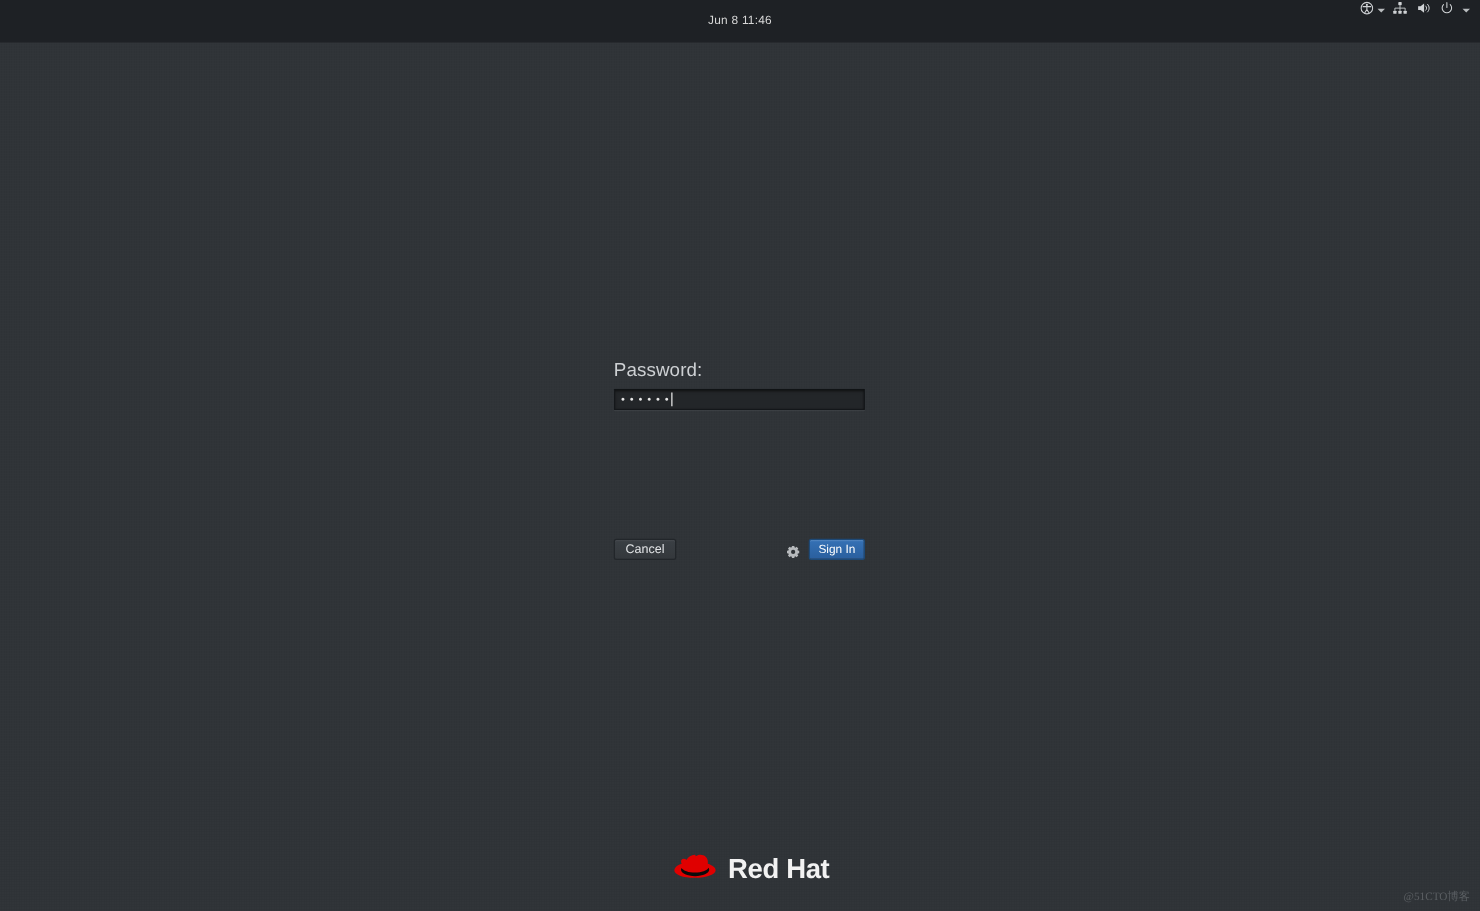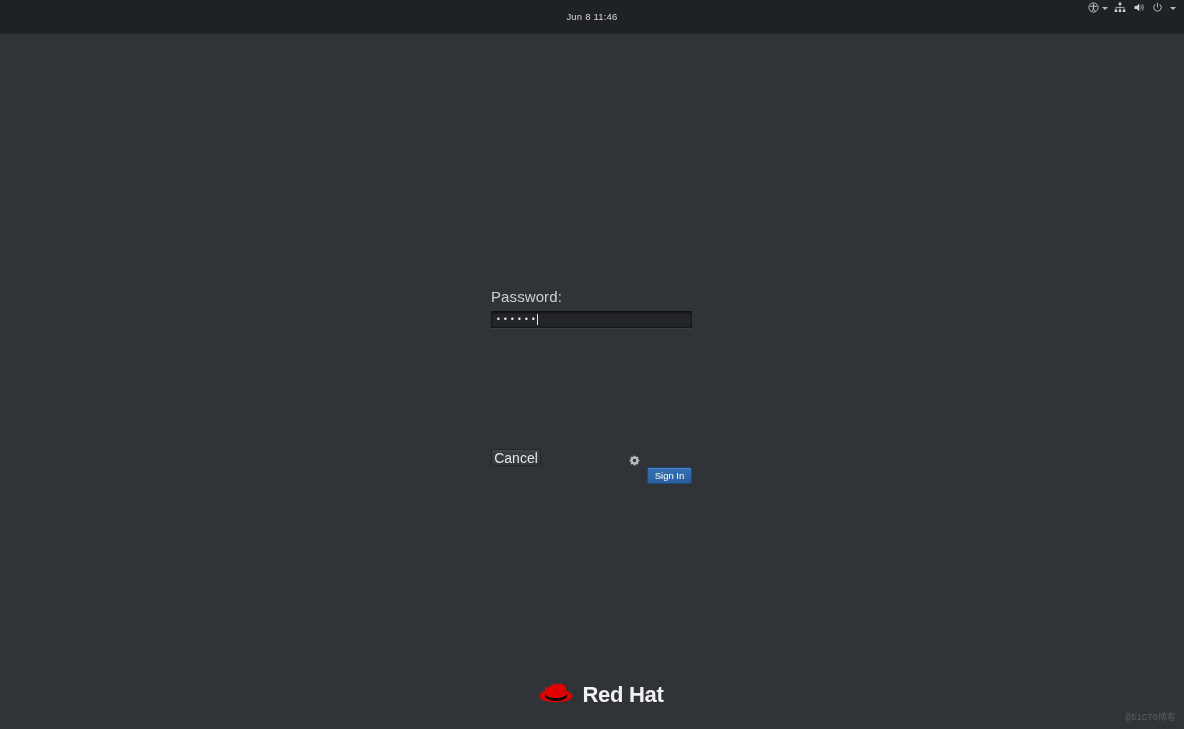--- a/index.html
+++ b/index.html
@@ -171,21 +171,21 @@
     top: 143px;
     left: 0;
     width: 201px;
     display: flex;
     align-items: center;
   }
 
   #cancel-button {
     width: 50px;
     height: 17px;
-    font-size: 14px;
+    font-size: 10px;
     color: #e2e4e6;
     background: linear-gradient(to bottom, #3a3f44 0%, #34383c 100%);
     border: 1px solid #22262a;
     border-radius: 2px;
     cursor: pointer;
     font-family: "Liberation Sans", sans-serif;
     line-height: 1;
     box-shadow: 0 1px 0 rgba(255,255,255,.05) inset;
   }
 
@@ -208,21 +208,20 @@
     height: 17px;
     font-size: 9.5px;
     color: #ffffff;
     background: linear-gradient(to bottom, #3571b5 0%, #2a5f9e 100%);
     border: 1px solid #1d4977;
     border-radius: 2px;
     cursor: pointer;
     font-family: "Liberation Sans", sans-serif;
     line-height: 1;
     box-shadow: 0 1px 0 rgba(255,255,255,.12) inset;
-    margin-top: 36px;
   }
 
   
   #brand {
     position: absolute;
     left: 17px; right: 0;
     top: 669px;
     display: flex;
     align-items: center;
     justify-content: center;
@@ -237,21 +236,21 @@
     letter-spacing: -.3px;
   }
 
   
   #watermark {
     position: absolute;
     right: 8px;
     bottom: 5px;
     font-size: 9px;
     color: #5b5f63;
-    font-family: Liberation Mono, monospace;
+    font-family: Liberation Serif, serif;
   }
 </style>
 </head>
 <body>
 
 <div id="desktop-noise"></div>
 
 <div id="top-bar">
 
   <div id="top-bar-clock">Jun 8  11:46</div>

